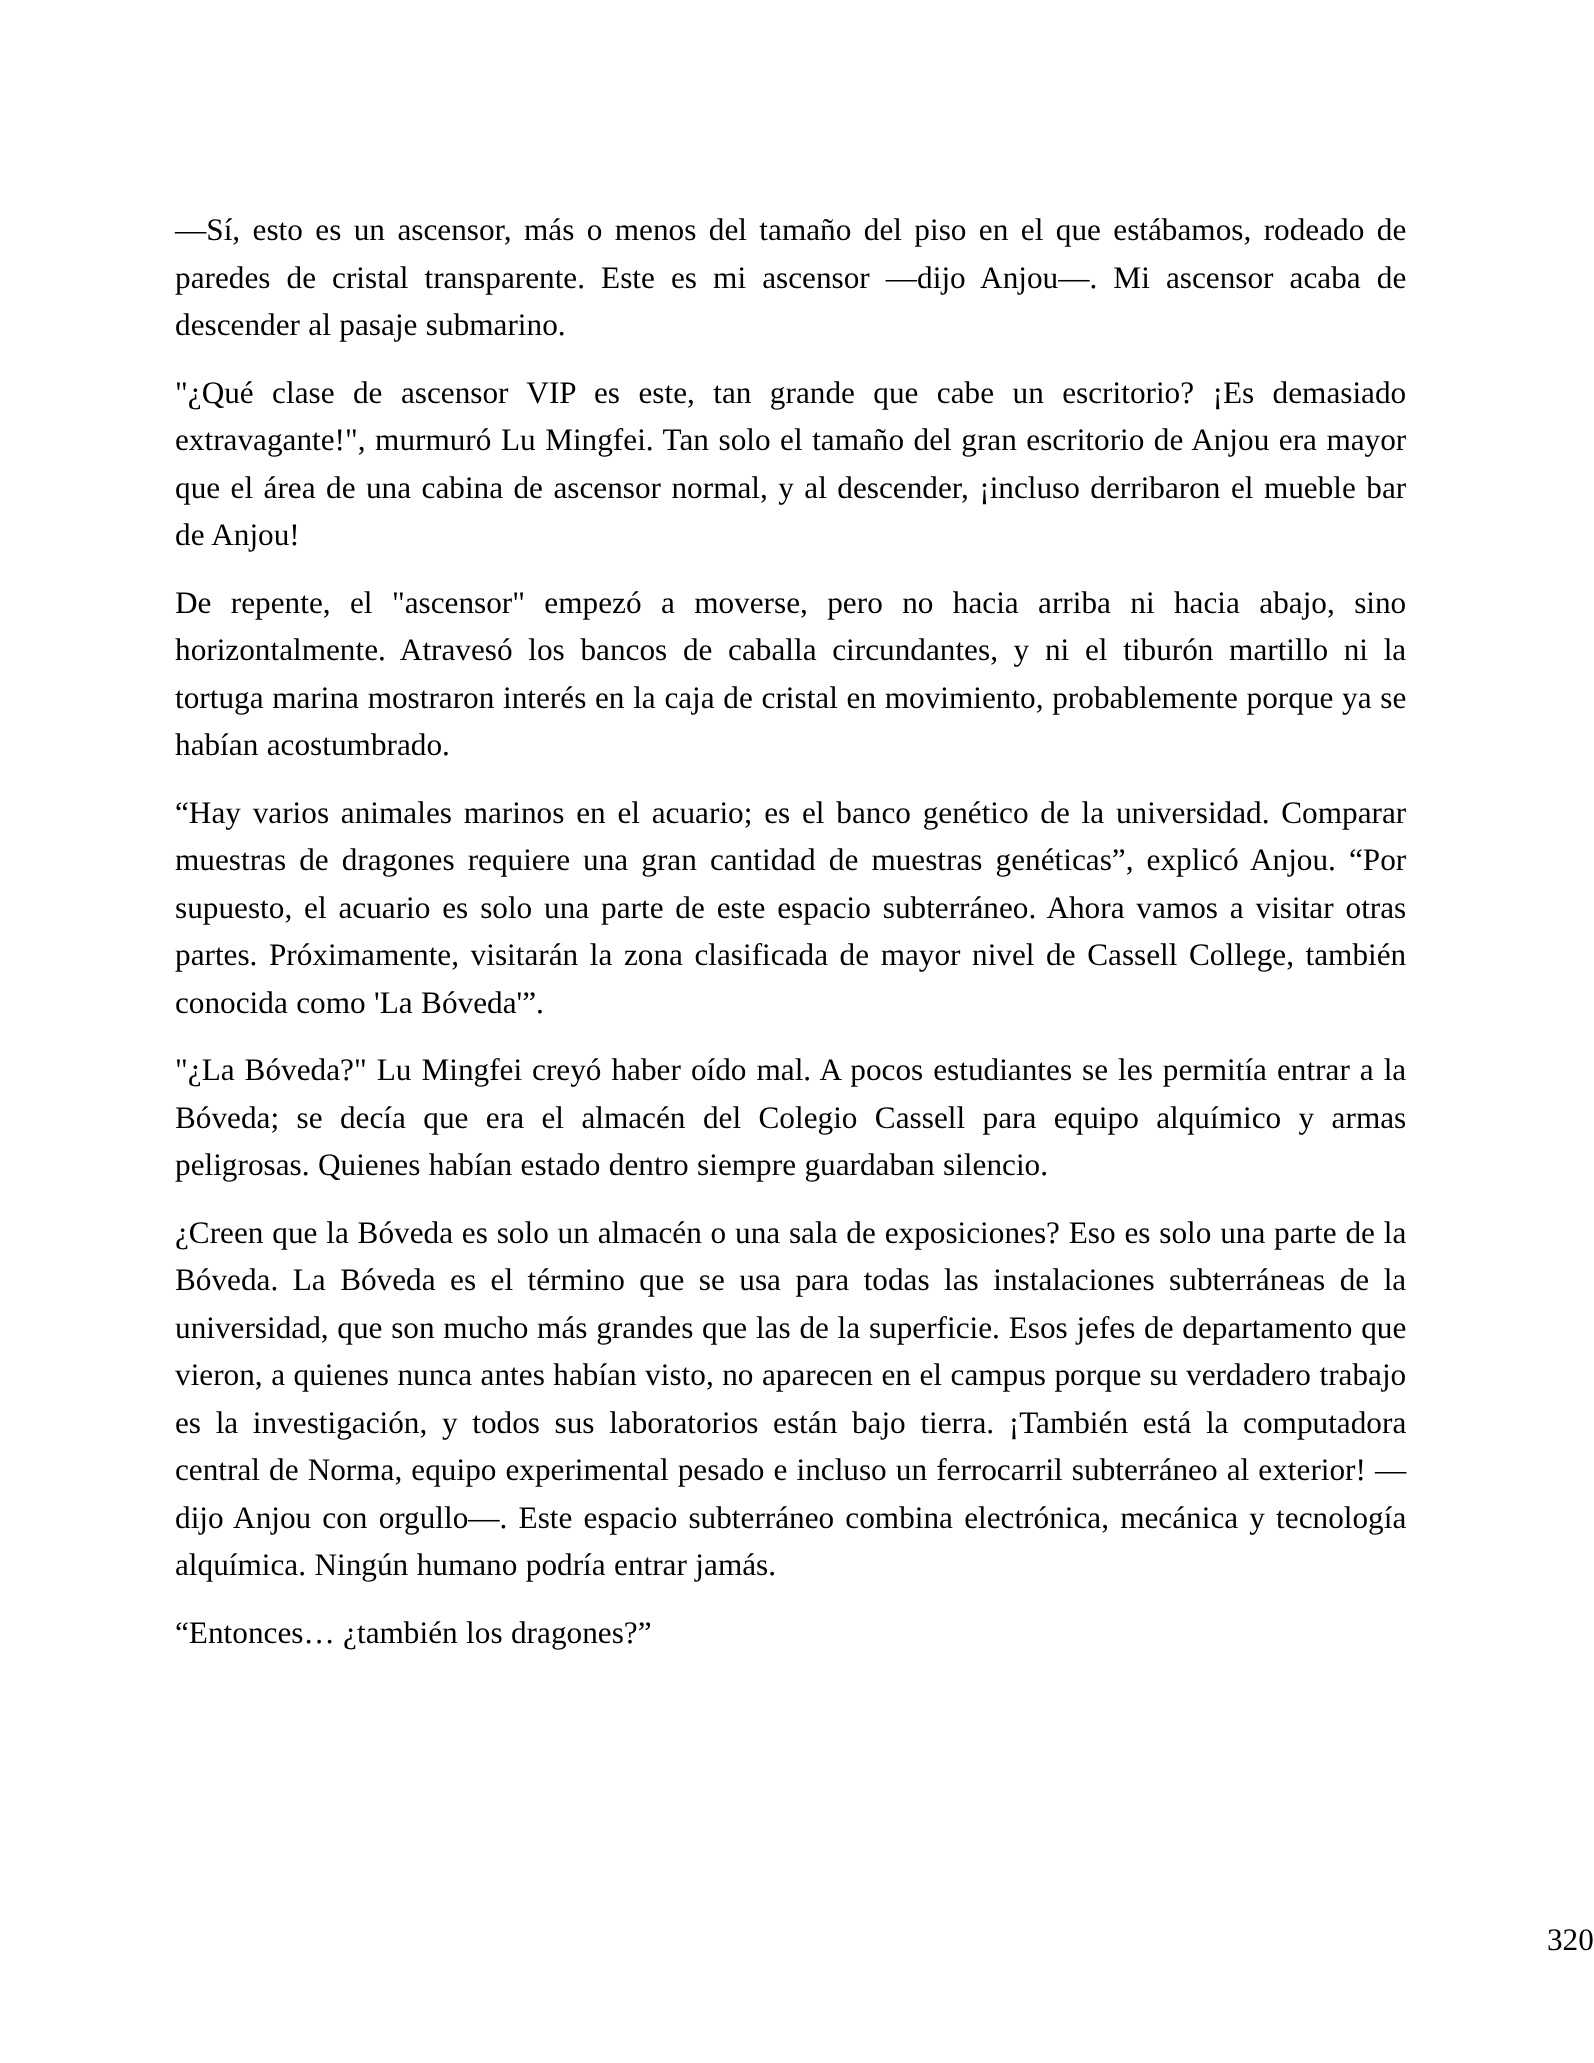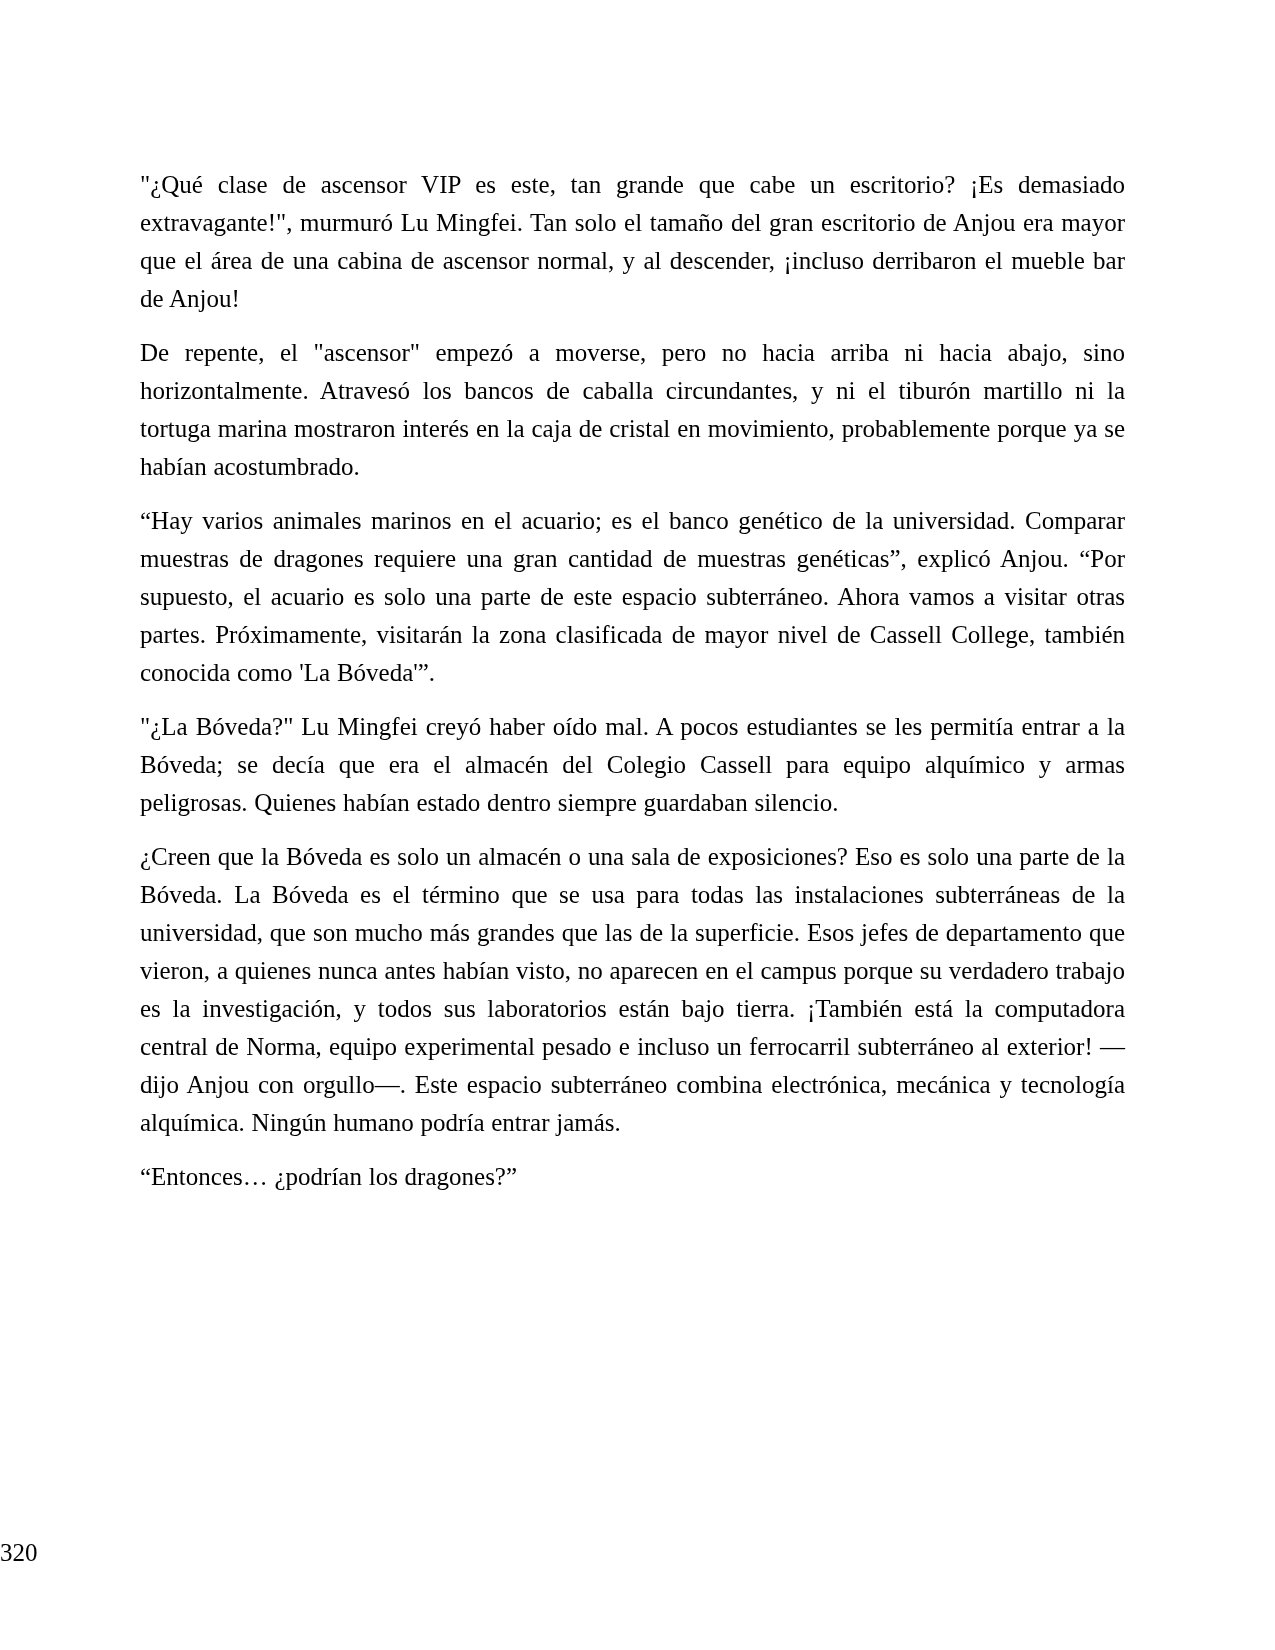--- a/index.html
+++ b/index.html
@@ -34,31 +34,32 @@
     line-height: 38px;
     text-align: justify;
     margin: 0 0 16px 0;
     word-spacing: 0.5px;
   }
   .page-number {
     position: absolute;
     left: 0;
     top: 1538px;
     width: 1275px;
-    text-align: left;
+    text-align: right;
     font-size: 25px;
     line-height: 30px;
   }
 </style>
 </head>
 <body>
 
 <div class="page">
   <div class="content">
+    <p class="para">—Sí, esto es un ascensor, más o menos del tamaño del piso en el que estábamos, rodeado de paredes de cristal transparente. Este es mi ascensor —dijo Anjou—. Mi ascensor acaba de descender al pasaje submarino.</p>
     <p class="para">"¿Qué clase de ascensor VIP es este, tan grande que cabe un escritorio? ¡Es demasiado extravagante!", murmuró Lu Mingfei. Tan solo el tamaño del gran escritorio de Anjou era mayor que el área de una cabina de ascensor normal, y al descender, ¡incluso derribaron el mueble bar de Anjou!</p>
     <p class="para">De repente, el "ascensor" empezó a moverse, pero no hacia arriba ni hacia abajo, sino horizontalmente. Atravesó los bancos de caballa circundantes, y ni el tiburón martillo ni la tortuga marina mostraron interés en la caja de cristal en movimiento, probablemente porque ya se habían acostumbrado.</p>
     <p class="para">“Hay varios animales marinos en el acuario; es el banco genético de la universidad. Comparar muestras de dragones requiere una gran cantidad de muestras genéticas”, explicó Anjou. “Por supuesto, el acuario es solo una parte de este espacio subterráneo. Ahora vamos a visitar otras partes. Próximamente, visitarán la zona clasificada de mayor nivel de Cassell College, también conocida como 'La Bóveda'”.</p>
     <p class="para">"¿La Bóveda?" Lu Mingfei creyó haber oído mal. A pocos estudiantes se les permitía entrar a la Bóveda; se decía que era el almacén del Colegio Cassell para equipo alquímico y armas peligrosas. Quienes habían estado dentro siempre guardaban silencio.</p>
     <p class="para">¿Creen que la Bóveda es solo un almacén o una sala de exposiciones? Eso es solo una parte de la Bóveda. La Bóveda es el término que se usa para todas las instalaciones subterráneas de la universidad, que son mucho más grandes que las de la superficie. Esos jefes de departamento que vieron, a quienes nunca antes habían visto, no aparecen en el campus porque su verdadero trabajo es la investigación, y todos sus laboratorios están bajo tierra. ¡También está la computadora central de Norma, equipo experimental pesado e incluso un ferrocarril subterráneo al exterior! —dijo Anjou con orgullo—. Este espacio subterráneo combina electrónica, mecánica y tecnología alquímica. Ningún humano podría entrar jamás.</p>
-    <p class="para">“Entonces… ¿podrían los dragones?”</p>
+    <p class="para">“Entonces… ¿también los dragones?”</p>
   </div>
   <div class="page-number">320</div>
 </div>
 
 </body></html>

